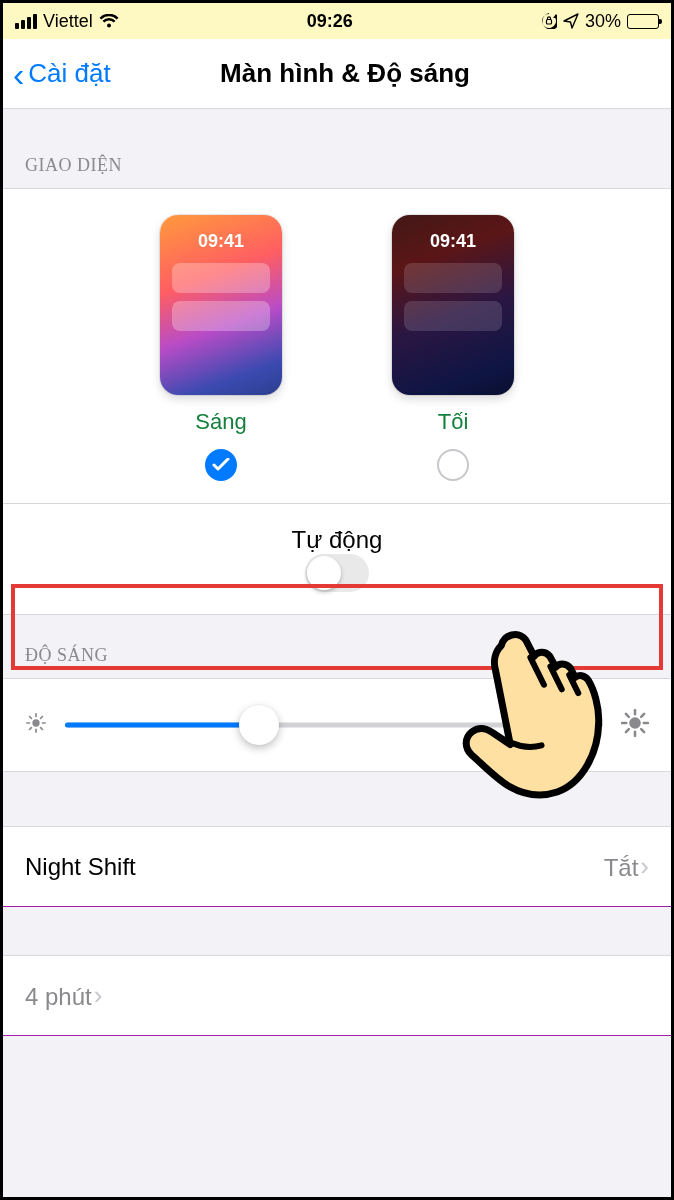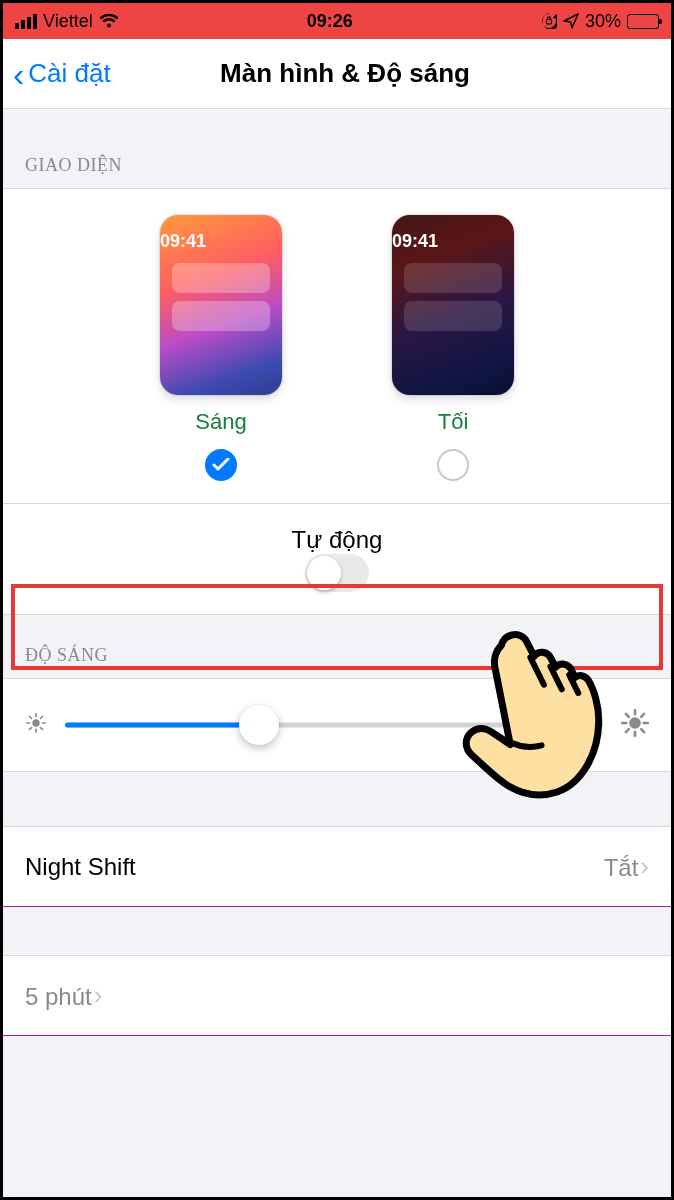--- a/index.html
+++ b/index.html
@@ -8,21 +8,21 @@
     height: 1200px;
     font-family: -apple-system, "Helvetica Neue", Helvetica, Arial, sans-serif;
     background: #f2f2f7;
     border: 3px solid #000;
     position: relative;
     overflow: hidden;
   }
   
   .status-bar {
     height: 36px;
-    background: #ef4444;
+    background: #fef9c3;
     display: flex;
     align-items: center;
     justify-content: space-between;
     padding: 0 12px;
     font-size: 18px;
     font-weight: 500;
     color: #000;
   }
   .status-left, .status-right { display: flex; align-items: center; gap: 6px; }
   .status-center { font-weight: 600; }
@@ -82,21 +82,21 @@
     padding: 26px 22px 22px 22px;
   }
   .appearance-option { display:flex; flex-direction:column; align-items:center; gap:14px; }
   .phone-preview {
     width: 122px; height: 180px; border-radius: 18px; overflow:hidden; position:relative;
     box-shadow: 0 0 0 1px rgba(0,0,0,0.08), 0 4px 10px rgba(0,0,0,0.15);
   }
   .phone-preview.light { background: linear-gradient(160deg,#ff9a3c 0%, #ff5e62 35%, #b94cc6 60%, #3a4ab0 85%, #2c3e8f 100%); }
   .phone-preview.dark  { background: linear-gradient(160deg,#5a1f1f 0%, #7a1e1e 25%, #3a1e5a 55%, #141d5a 85%, #0d1340 100%); }
   .phone-preview.dark::after { content:""; position:absolute; inset:0; background:rgba(0,0,0,0.25); }
-  .prev-time { color:#fff; font-size:18px; font-weight:600; padding-top:16px; position:relative; z-index:2; }
+  .prev-time { color:#fff; font-size:18px; font-weight:600; text-align:center; padding-top:16px; position:relative; z-index:2; }
   .prev-widgets { position:absolute; top:48px; left:12px; right:12px; z-index:2; }
   .prev-widget { height:30px; border-radius:8px; background:rgba(255,255,255,0.28); margin-bottom:8px; }
   .phone-preview.dark .prev-widget { background:rgba(255,255,255,0.14); }
   .opt-label { font-size:22px; color:#15803d; }
   .radio {
     width:32px; height:32px; border-radius:50%;
     border:2.5px solid #c7c7cc; display:flex; align-items:center; justify-content:center;
   }
   .radio.selected { background:#007aff; border-color:#007aff; }
   .radio.selected svg { display:block; }
@@ -285,21 +285,21 @@
   <span class="row-right">
     <span>Tắt</span>
     <span class="chev-right">›</span>
   </span>
 </div>
 
 <div class="gap-sm"></div>
 
 <div class="list-row">
   <span class="row-right">
-    <span>5 phút</span>
+    <span>4 phút</span>
     <span class="chev-right">›</span>
   </span>
 </div>
 
 <div class="highlight-box" style="top:581px; height:86px;"></div>
 
 <div class="hand-overlay" style="left:440px; top:620px;">
   <svg width="170" height="190" viewBox="0 0 170 190">
     <g transform="rotate(-15 85 95)">
     <path d="M78 18

